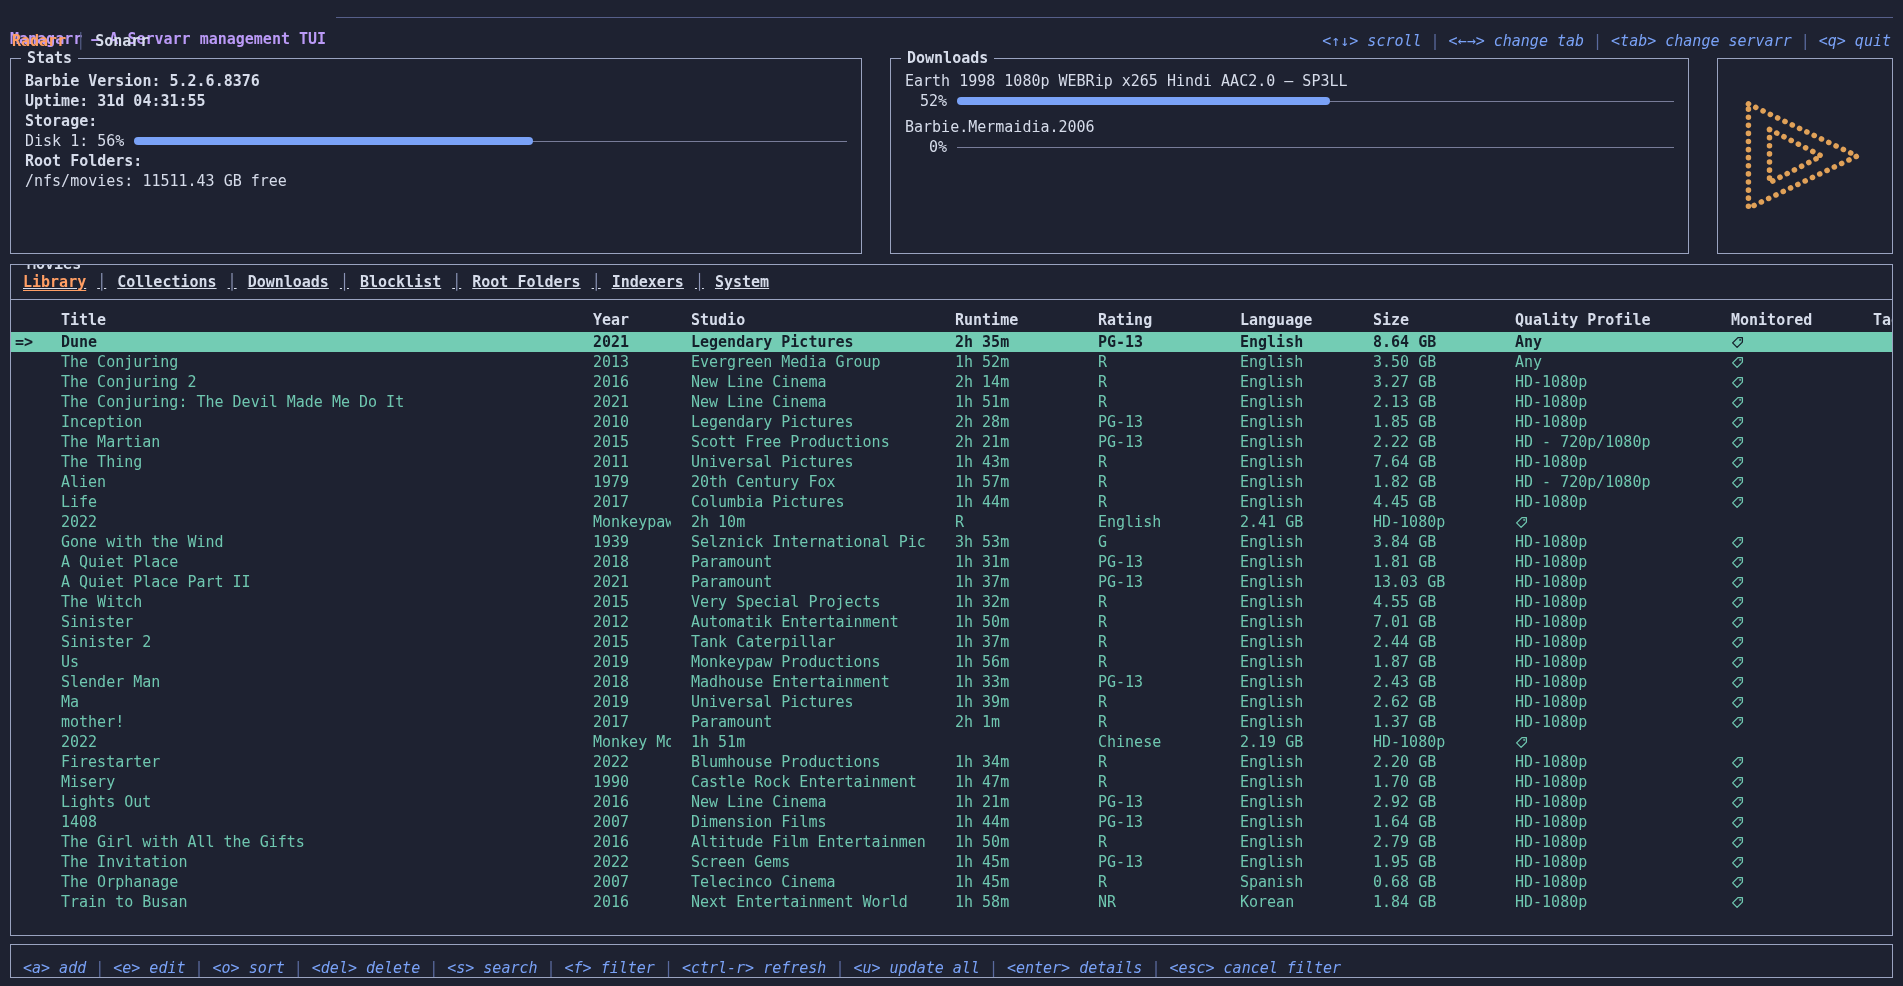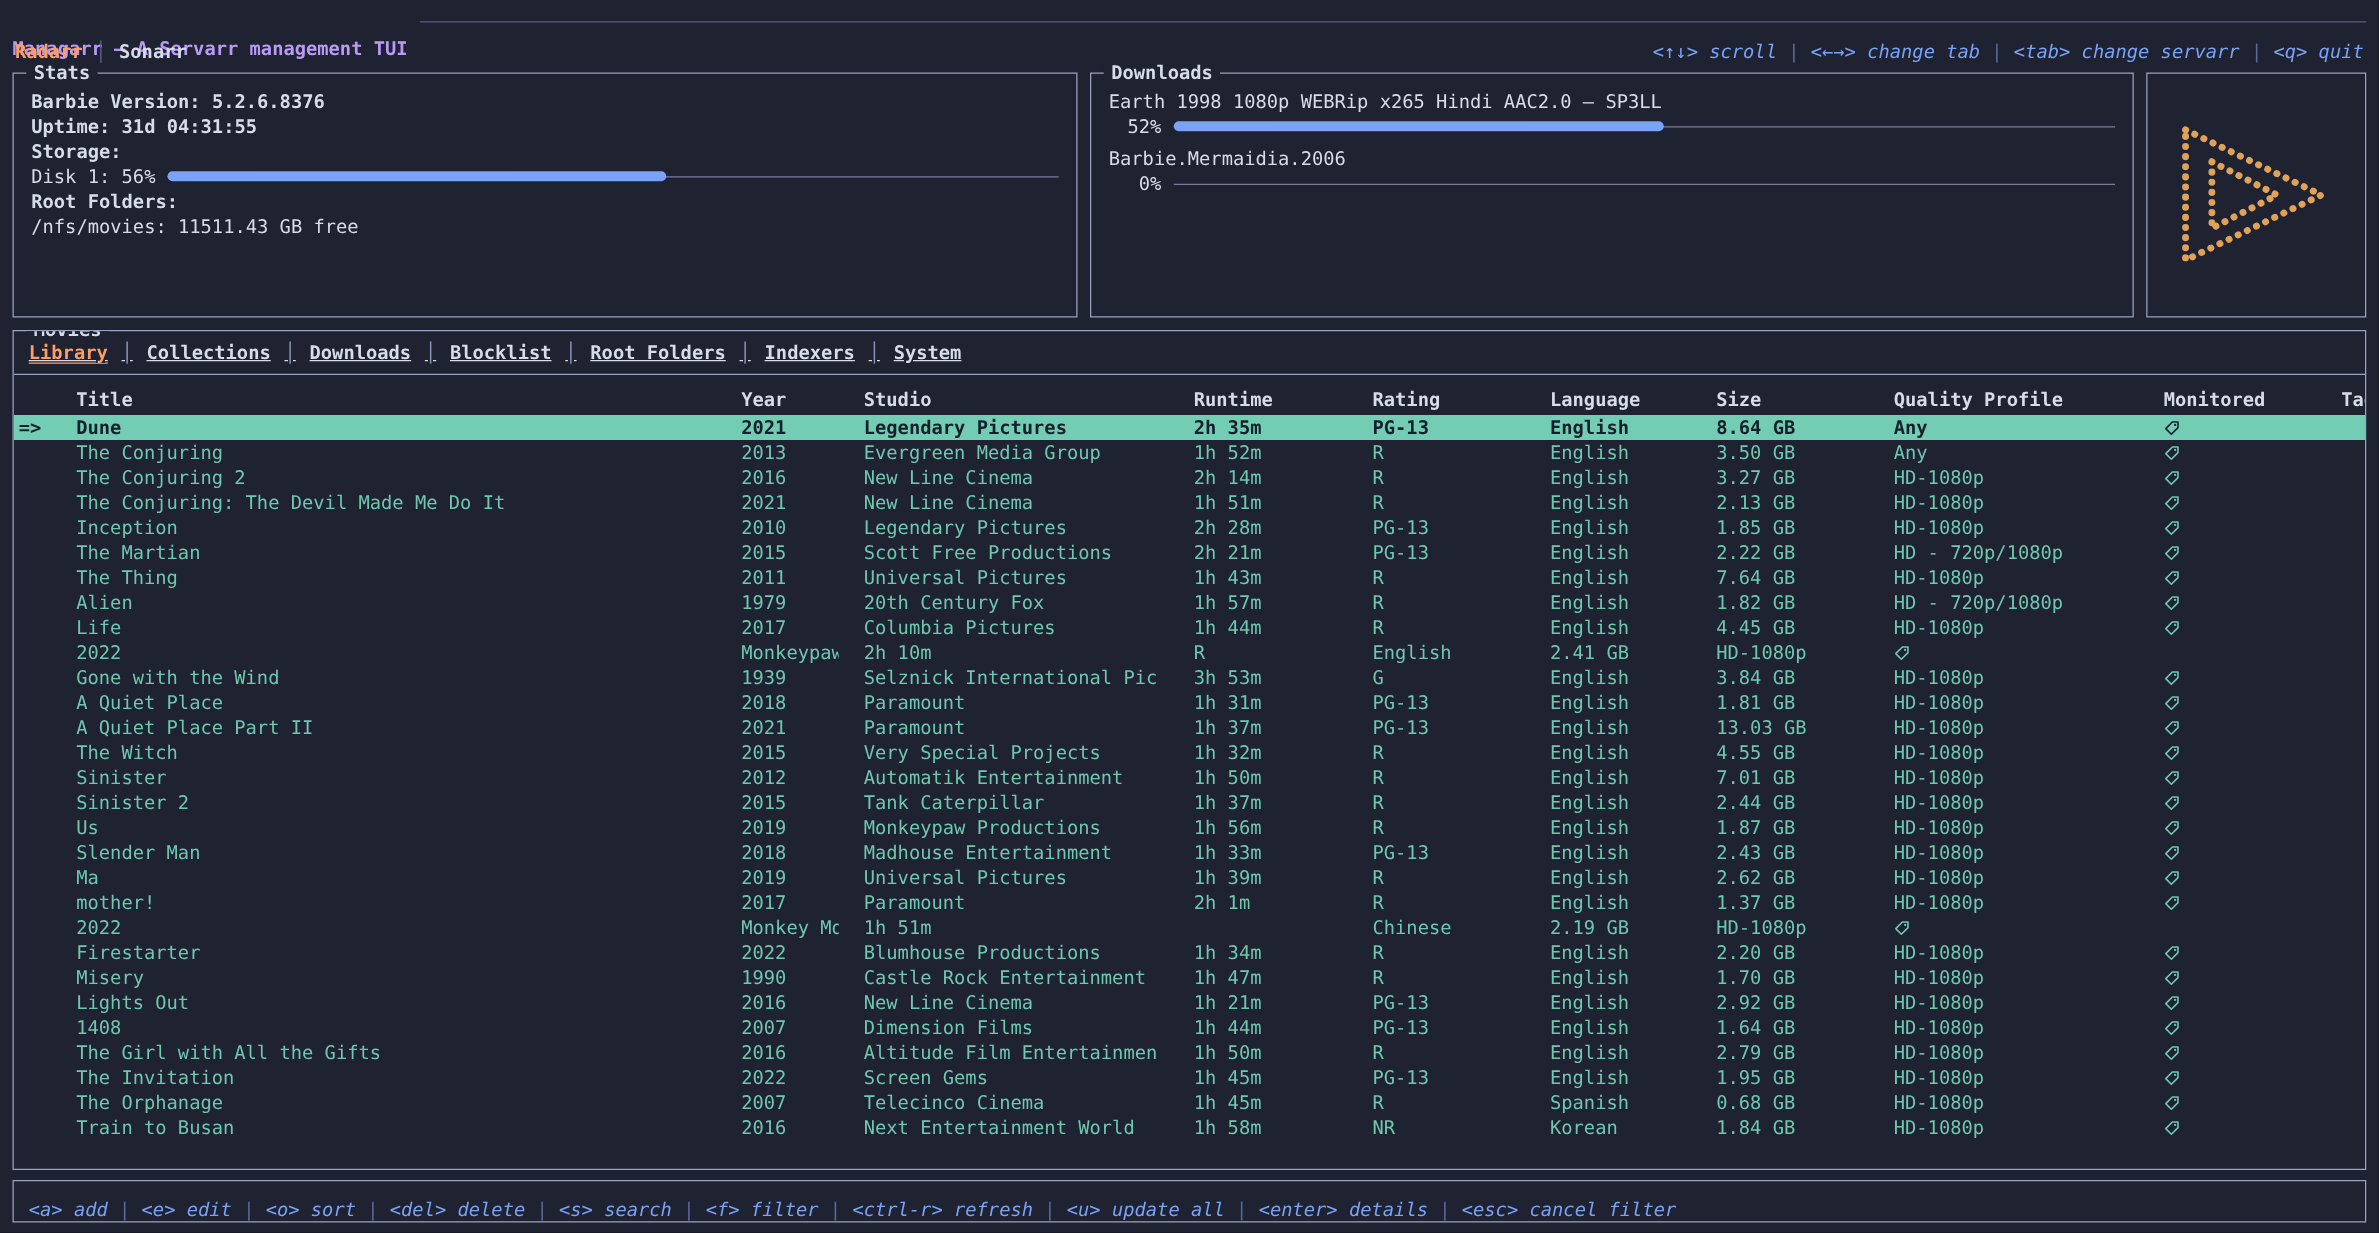--- a/index.html
+++ b/index.html
@@ -32,21 +32,21 @@
   .servarr-tabs{display:flex;align-items:flex-start;}
   .servarr-tab{font-weight:bold;color:var(--fg);cursor:default;}
   .servarr-tab.active{color:var(--orange);}
   .sep{color:var(--dim);margin:0 10px;}
   .help-bar{display:flex;align-items:center;white-space:nowrap;}
   .help-item{color:var(--blue);font-style:italic;}
   .help-key{color:var(--blue);}
   .help-label{color:var(--blue);}
   .help-sep{color:#5a6a9e;margin:0 9px;}
   
-  .panels-row{display:flex;gap:10px;height:196px;flex:0 0 auto;}
+  .panels-row{display:flex;gap:28px;height:196px;flex:0 0 auto;}
   .panel{border:1px solid var(--border);position:relative;background:var(--bg);}
   .panel-title{position:absolute;top:-10px;left:10px;background:var(--bg);padding:0 6px;font-weight:bold;color:var(--fg);line-height:18px;}
   .stats-panel{width:852px;padding:12px 14px;}
   .downloads-panel{flex:1;padding:12px 14px;}
   .logo-panel{width:176px;display:flex;align-items:center;justify-content:center;}
   .stat-line{height:20px;line-height:20px;display:flex;align-items:center;white-space:nowrap;}
   .bold{font-weight:bold;}
   .bar{flex:1;margin-left:10px;position:relative;height:8px;}
   .bar-track{position:absolute;left:0;right:0;top:3.5px;height:1px;background:var(--track);}
   .bar-fill{position:absolute;left:0;top:0;height:8px;border-radius:4px;background:var(--blue);}

